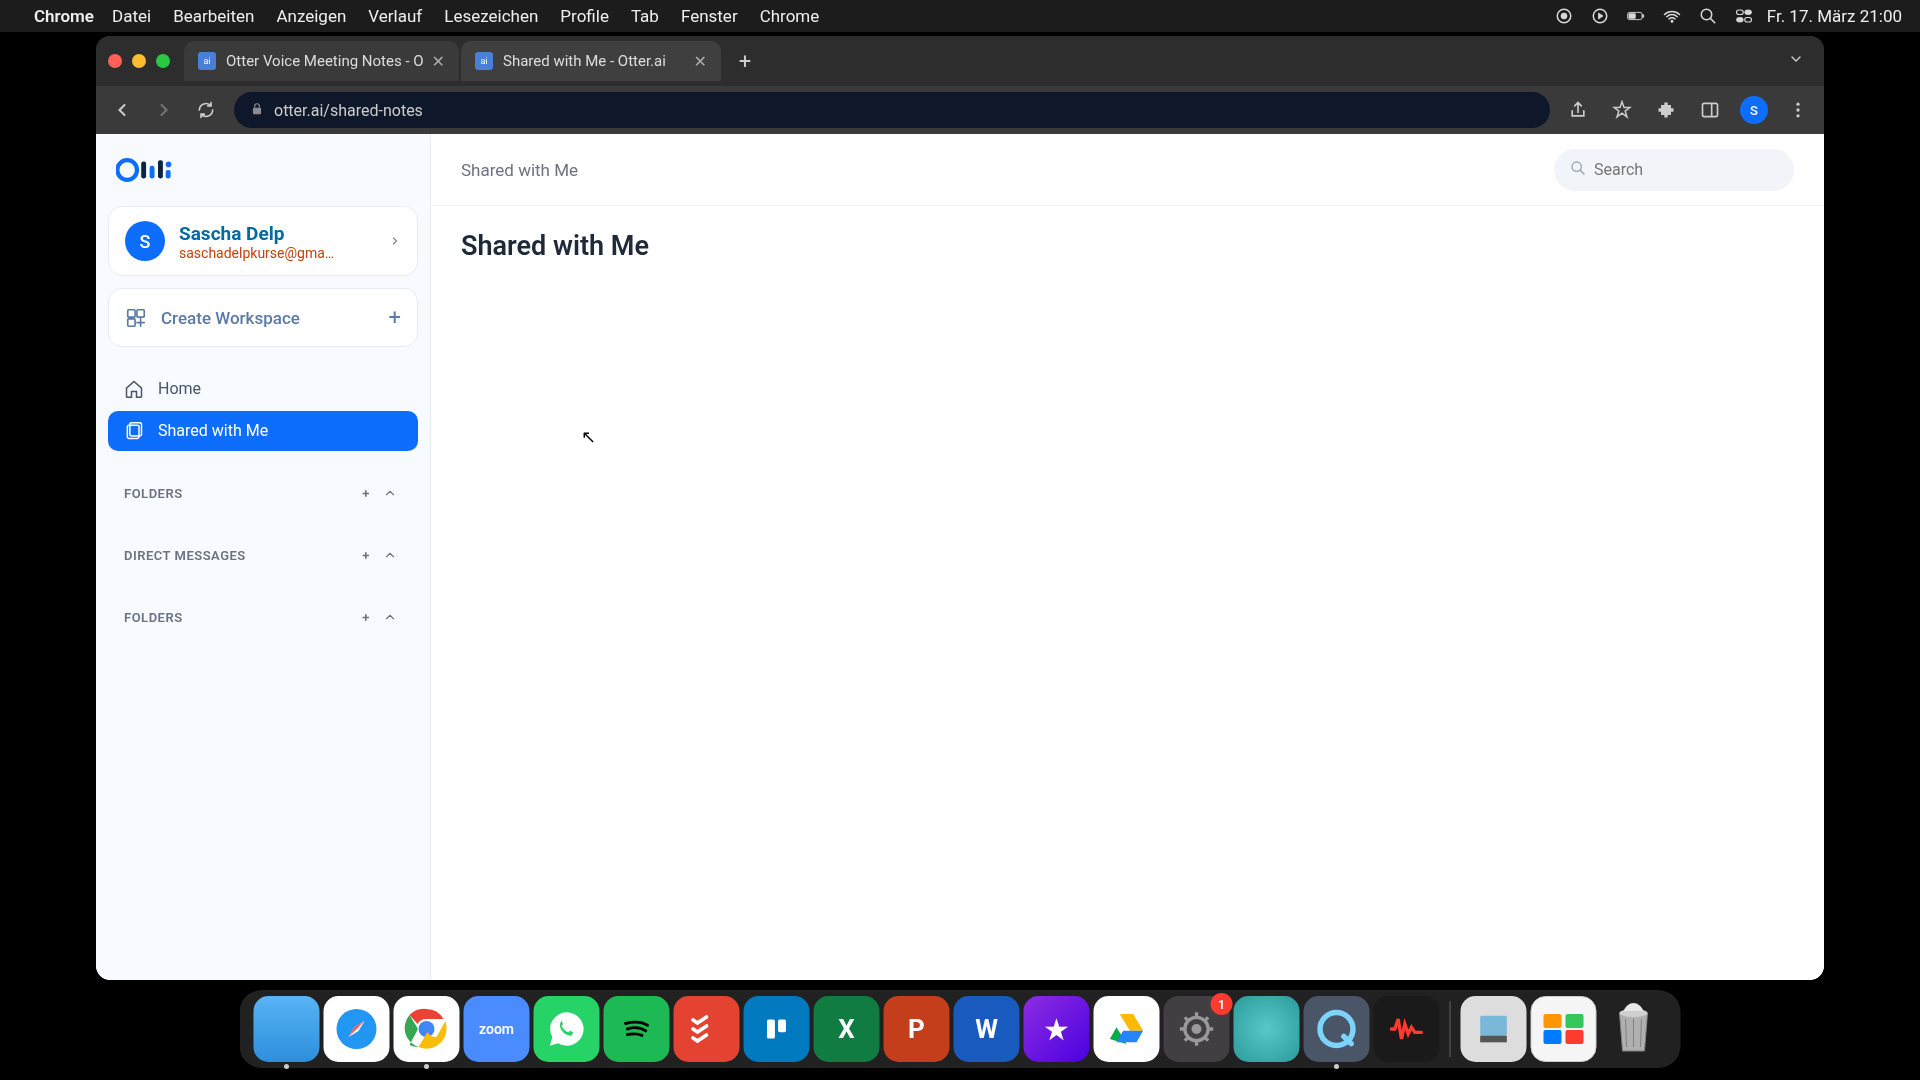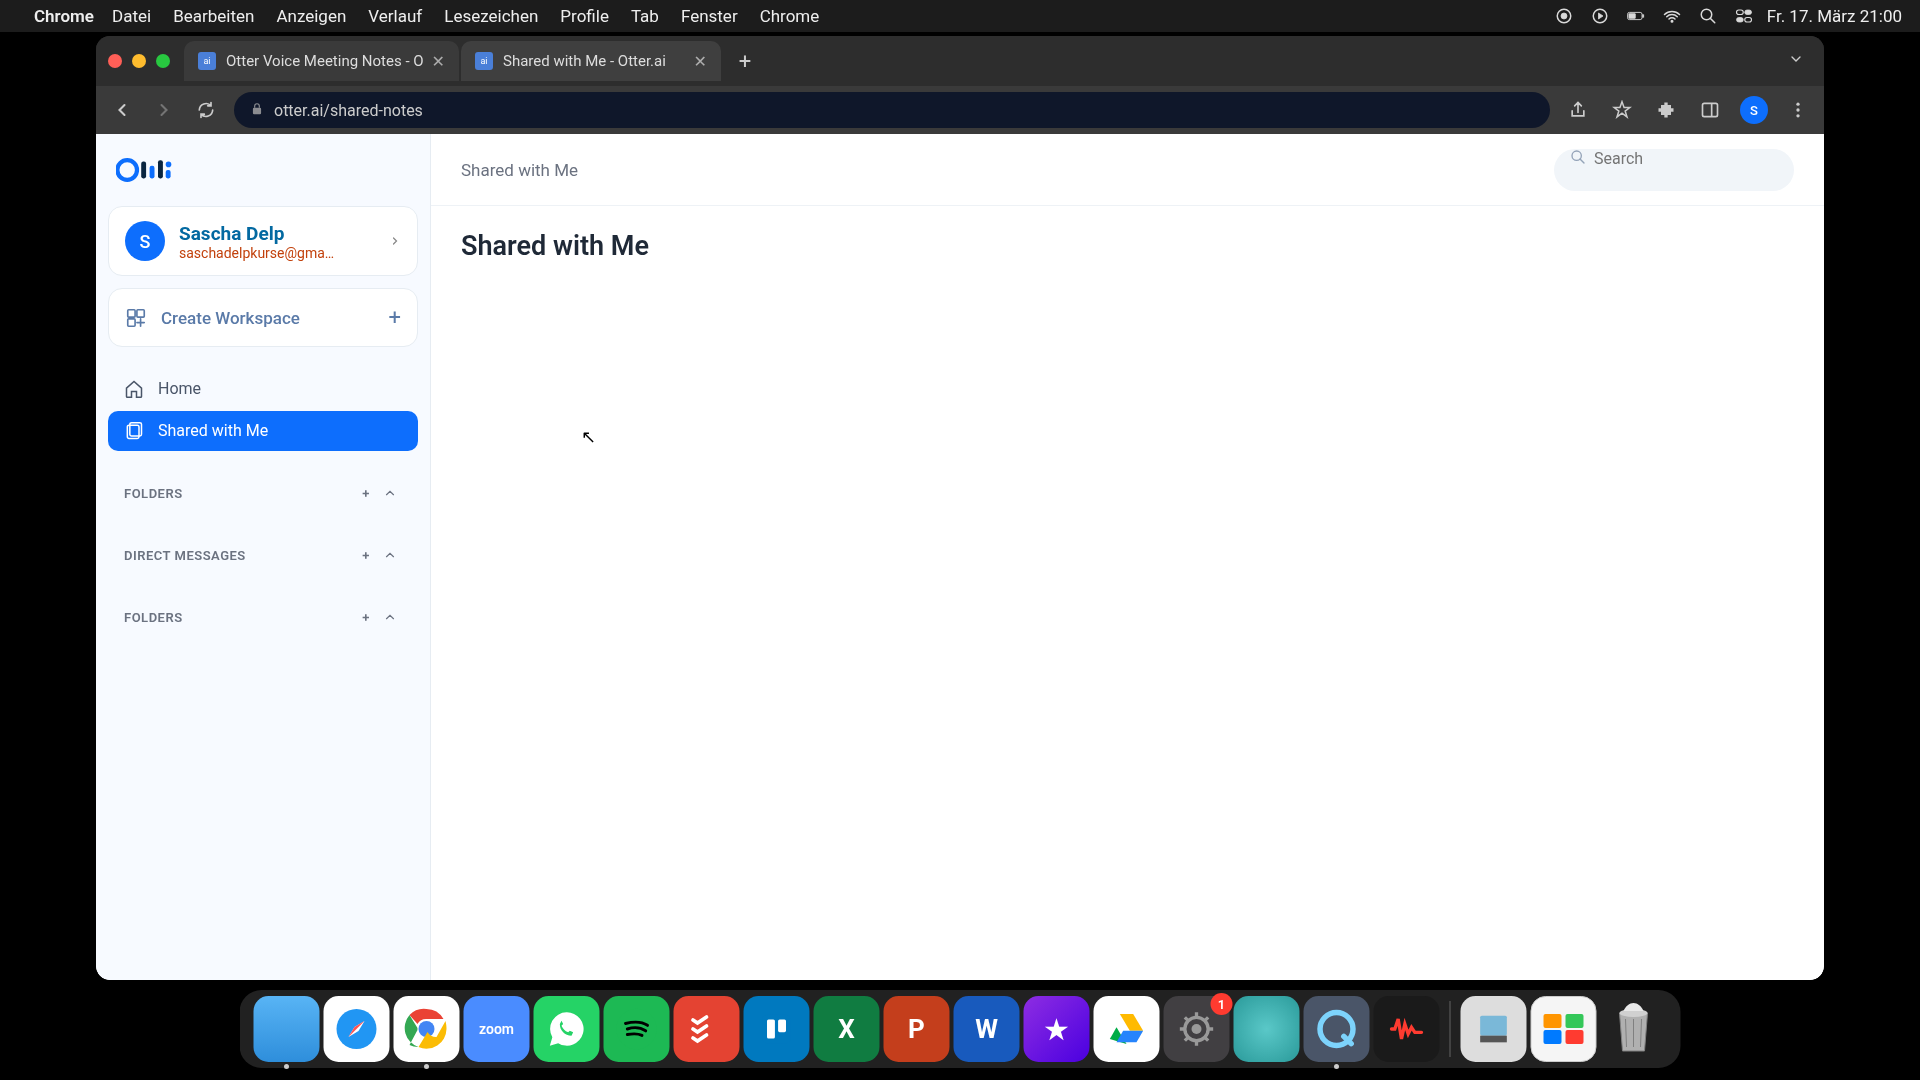--- a/index.html
+++ b/index.html
@@ -67,21 +67,21 @@
 .nav-item .nav-icon { width:20px; height:20px; display:flex; align-items:center; justify-content:center; }
 
 .section-header { display:flex; align-items:center; padding:10px 16px; margin-top:18px; color:#6b7280; font-size:13px; font-weight:600; letter-spacing:.5px; }
 .section-header .sec-label { flex:1; }
 .section-header .sec-btn { width:24px; height:24px; display:flex; align-items:center; justify-content:center; color:#6b7280; cursor:pointer; }
 
 
 .main { flex:1; background:#fff; display:flex; flex-direction:column; }
 .main-header { height:72px; border-bottom:1px solid #eef2f6; display:flex; align-items:center; padding:0 30px; gap:20px; }
 .breadcrumb { color:#6b7280; font-size:17px; flex:1; }
-.searchbox { width:240px; height:42px; background:#f1f5f9; border-radius:21px; display:flex; align-items:flex-start; padding:0 16px; color:#94a3b8; gap:8px; }
+.searchbox { width:240px; height:42px; background:#f1f5f9; border-radius:21px; display:flex; align-items:center; padding:0 16px; color:#94a3b8; gap:8px; }
 .searchbox input { border:none; background:transparent; outline:none; font-size:16px; color:#333; flex:1; }
 .main-body { padding:24px 30px; position:relative; }
 .page-title { font-size:27px; font-weight:600; color:#1f2937; }
 .cursor { position:absolute; top:220px; left:150px; font-size:18px; color:#000; pointer-events:none; }
 
 
 .dock { position:absolute; bottom:12px; left:50%; transform:translateX(-50%); height:78px; background:rgba(60,60,60,.55); border-radius:22px; display:flex; align-items:center; padding:0 14px; gap:4px; backdrop-filter:blur(10px); }
 .dock-item { width:66px; height:66px; border-radius:15px; position:relative; cursor:pointer; display:flex; align-items:center; justify-content:center; font-size:30px; color:#fff; }
 .dock-item .dot { position:absolute; bottom:-7px; left:50%; transform:translateX(-50%); width:5px; height:5px; border-radius:50%; background:#ccc; }
 .dock-item .badge { position:absolute; top:-3px; right:-3px; min-width:22px; height:22px; border-radius:11px; background:#ff3b30; color:#fff; font-size:13px; display:flex; align-items:center; justify-content:center; font-weight:600; }

